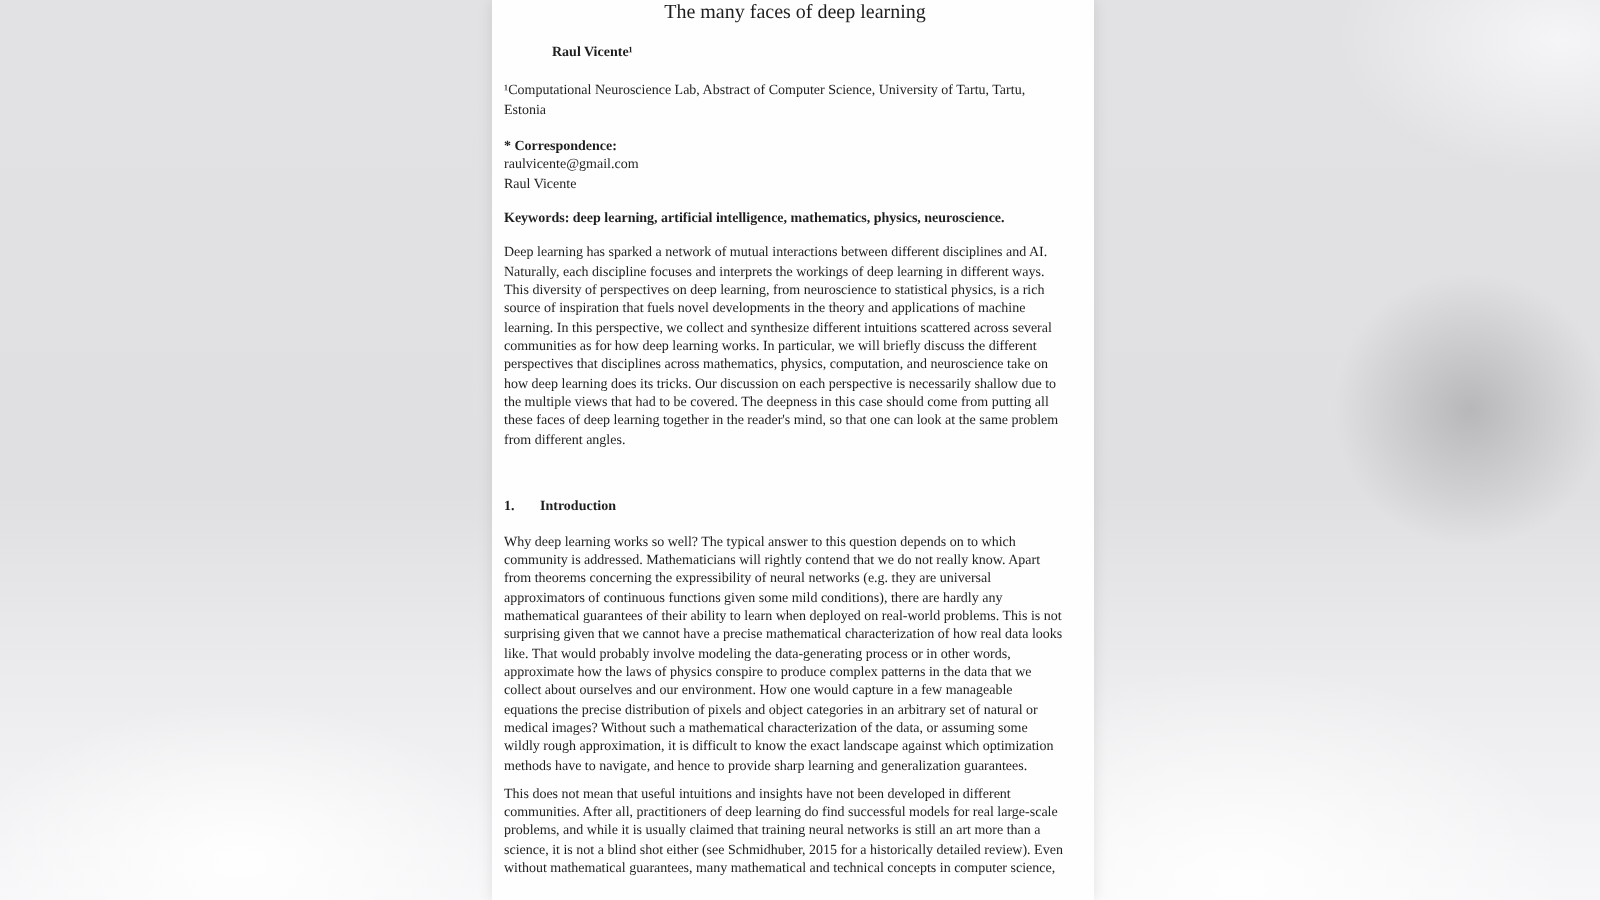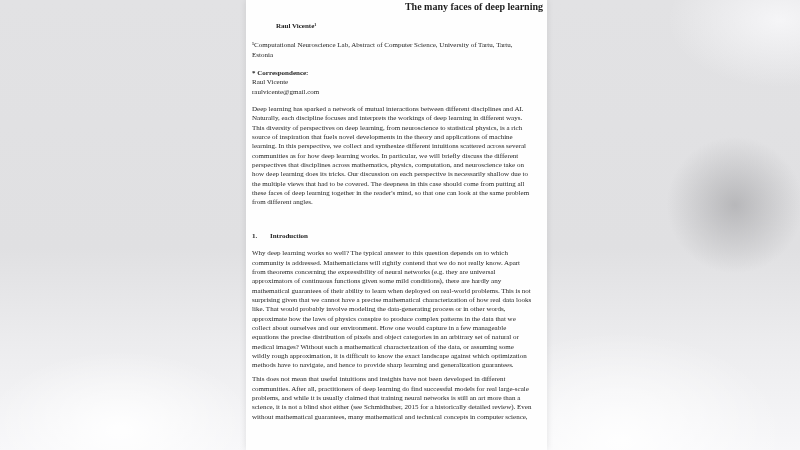--- a/index.html
+++ b/index.html
@@ -15,21 +15,21 @@
   }
   .page {
     position: absolute; left: 246px; top: 0; width: 301px; height: 450px;
     background: #fefefe; box-sizing: border-box;
     padding: 1px 4px 0 6px;
     color: #1e1e1e; overflow: hidden;
     box-shadow: 0 0 7px rgba(0,0,0,0.10);
   }
   .page p { margin: 0; font-size: 7px; line-height: 9.33px; }
   .title {
-    font-size: 10px; font-weight: bold; text-align: right;
+    font-size: 10px; font-weight: normal; text-align: center;
     margin: 0 0 9px 0; line-height: 12px;
   }
   .bold { font-weight: bold; }
   .lines { white-space: pre; }
   .author { margin-bottom: 10px !important; padding-left: 24px; }
   .affiliation { margin-bottom: 9px !important; }
   .corr { margin-bottom: 8px; }
   .keywords { margin-bottom: 8px !important; }
   .abstract-heading { margin-bottom: 6.7px !important; }
   .abstract-text { margin-bottom: 24px !important; font-family: Liberation Serif, serif; }
@@ -43,24 +43,25 @@
 <div class="page">
   <h1 class="title">The many faces of deep learning</h1>
 
   <p class="bold author">Raul Vicente¹</p>
 
   <p class="lines affiliation">¹Computational Neuroscience Lab, Abstract of Computer Science, University of Tartu, Tartu,
 Estonia</p>
 
   <div class="corr">
     <p class="bold">* Correspondence:</p>
+    <p>raulvicente@gmail.com</p>
     <p>Raul Vicente</p>
-    <p>raulvicente@gmail.com</p>
   </div>
 
+  <p class="bold keywords">Keywords: deep learning, artificial intelligence, mathematics, physics, neuroscience.</p>
 
 
   <p class="lines abstract-text">Deep learning has sparked a network of mutual interactions between different disciplines and AI.
 Naturally, each discipline focuses and interprets the workings of deep learning in different ways.
 This diversity of perspectives on deep learning, from neuroscience to statistical physics, is a rich
 source of inspiration that fuels novel developments in the theory and applications of machine
 learning. In this perspective, we collect and synthesize different intuitions scattered across several
 communities as for how deep learning works. In particular, we will briefly discuss the different
 perspectives that disciplines across mathematics, physics, computation, and neuroscience take on
 how deep learning does its tricks. Our discussion on each perspective is necessarily shallow due to

